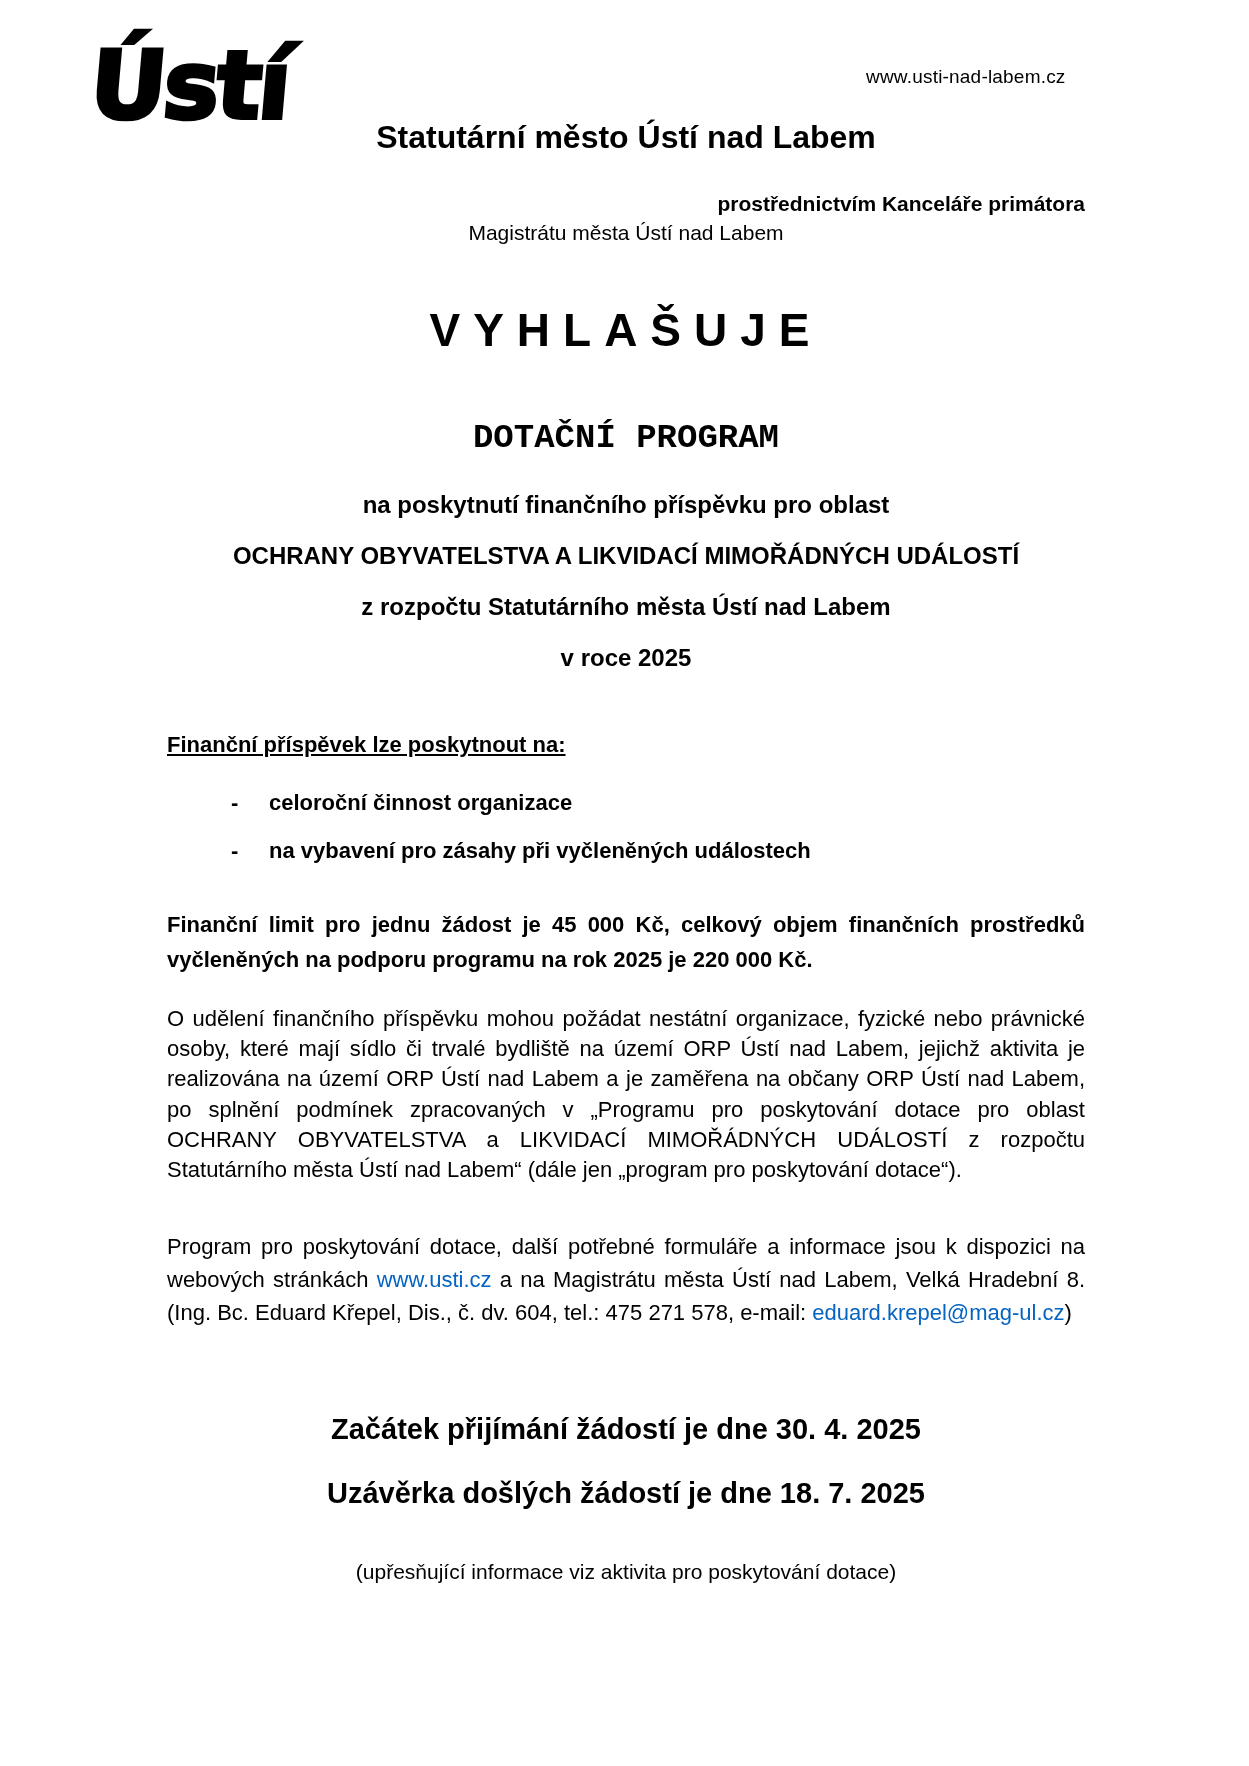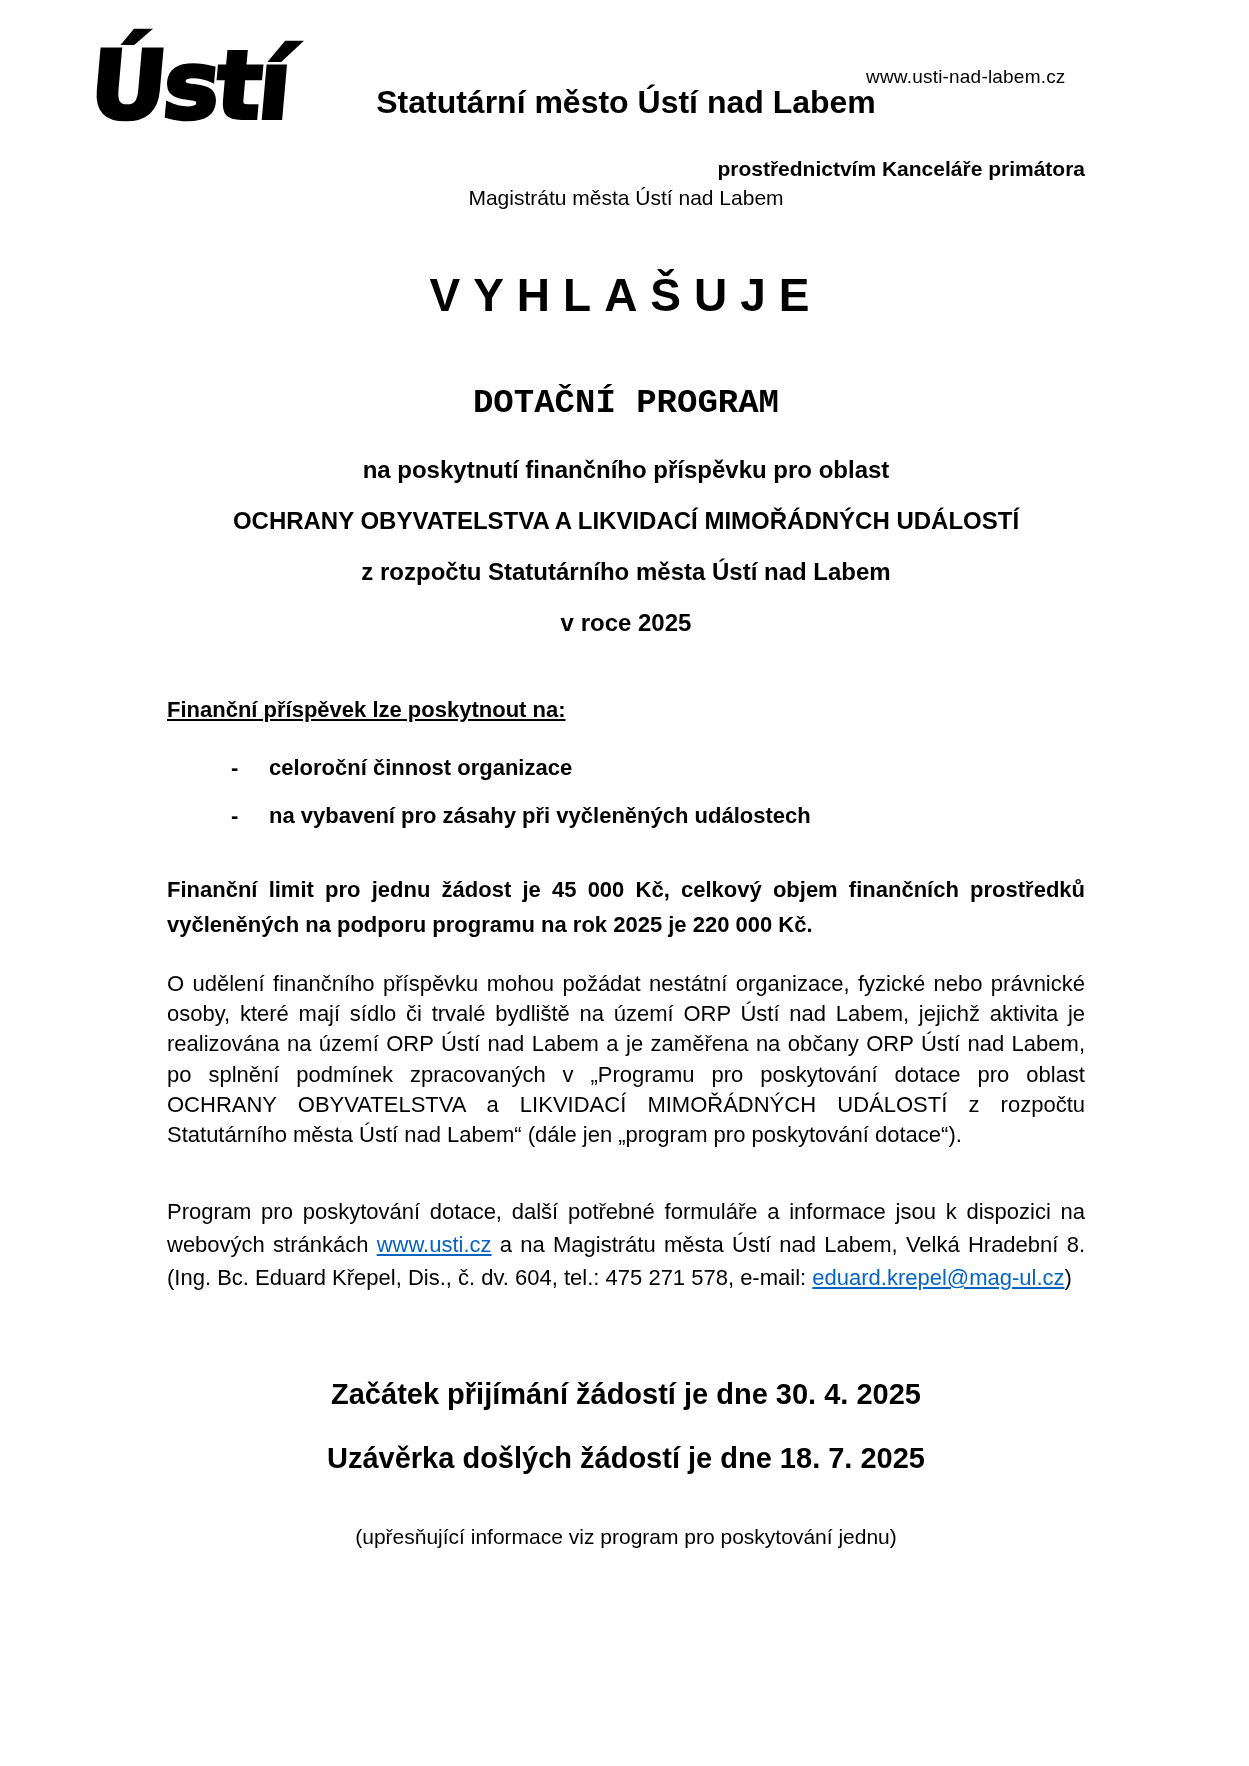--- a/index.html
+++ b/index.html
@@ -31,21 +31,21 @@
     left: 866px;
     font-size: 19px;
     letter-spacing: 0.2px;
   }
   .content {
     position: absolute;
     top: 0;
     left: 167px;
     width: 918px;
   }
-  .doc-title   { font-size: 32px; font-weight: bold; text-align: center; margin: 84px 0 0; }
+  .doc-title   { font-size: 32px; font-weight: bold; text-align: center; margin: 119px 0 0; }
   .doc-sub     { font-size: 21px; text-align: right; margin: 36px 0 0; font-weight: bold; }
   .doc-sub2    { font-size: 21px; text-align: center; margin: 5px 0 0; }
   .announce    { font-size: 46px; font-weight: bold; text-align: center; letter-spacing: 13px; margin: 58px 0 0; }
   .program-title { font-size: 34px; font-weight: bold; text-align: center; margin: 62px 0 0; font-family: Liberation Mono, monospace; }
   .program-line  { font-size: 24px; font-weight: bold; text-align: center; margin: 23px 0 0; }
   .program-line.first { margin-top: 34px; }
   .intro-label { font-size: 22px; font-weight: bold; margin: 60px 0 0; text-decoration: underline; }
   .bullet-list { margin: 32px 0 0; }
   .bullet-item { display: flex; font-size: 22px; font-weight: bold; padding-left: 64px; margin-top: 22px; }
   .bullet-marker { width: 38px; flex: 0 0 38px; }
@@ -57,21 +57,21 @@
   .eligibility-para {
     font-size: 22px;
     text-align: justify; line-height: 1.38;
     margin: 26px 0 0;
   }
   .info-para {
     font-size: 22px;
     text-align: justify; line-height: 1.5;
     margin: 44px 0 0;
   }
-  .doc-link { text-decoration: underline; cursor: pointer; }
+  .doc-link { cursor: pointer; }
   .footer-line { font-size: 29px; font-weight: bold; text-align: center; }
   .footer-line1 { margin: 84px 0 0; }
   .footer-line2 { margin: 31px 0 0; }
   .footer-note { font-size: 21px; text-align: center; margin: 50px 0 0; }
 </style>
 </head>
 <body>
 
 <div class="page">
 
@@ -109,16 +109,16 @@
     </div>
 
     <div class="limit-para">Finanční limit pro jednu žádost je 45 000 Kč, celkový objem finančních prostředků vyčleněných na podporu programu na rok 2025 je 220 000 Kč.</div>
 
     <div class="eligibility-para">O udělení finančního příspěvku mohou požádat nestátní organizace, fyzické nebo právnické osoby, které mají sídlo či trvalé bydliště na území ORP Ústí nad Labem, jejichž aktivita je realizována na území ORP Ústí nad Labem a je zaměřena na občany ORP Ústí nad Labem, po splnění podmínek zpracovaných v „Programu pro poskytování dotace pro oblast OCHRANY OBYVATELSTVA a LIKVIDACÍ MIMOŘÁDNÝCH UDÁLOSTÍ z rozpočtu Statutárního města Ústí nad Labem“ (dále jen „program pro poskytování dotace“).</div>
 
     <div class="info-para"><span>Program pro poskytování dotace, další potřebné formuláře a informace jsou k dispozici na webových stránkách </span><a class="doc-link" style="color: rgb(5, 99, 193);">www.usti.cz</a><span> a na Magistrátu města Ústí nad Labem, Velká Hradební 8. (Ing. Bc. Eduard Křepel, Dis., č. dv. 604, tel.: 475 271 578, e-mail: </span><a class="doc-link" style="color: rgb(5, 99, 193);">eduard.krepel@mag-ul.cz</a><span>)</span></div>
 
     <div class="footer-line footer-line1">Začátek přijímání žádostí je dne 30. 4. 2025</div>
     <div class="footer-line footer-line2">Uzávěrka došlých žádostí je dne 18. 7. 2025</div>
-    <div class="footer-note">(upřesňující informace viz program pro poskytování jednu)</div>
+    <div class="footer-note">(upřesňující informace viz aktivita pro poskytování dotace)</div>
 
   </div>
 </div>
 
 </body></html>

